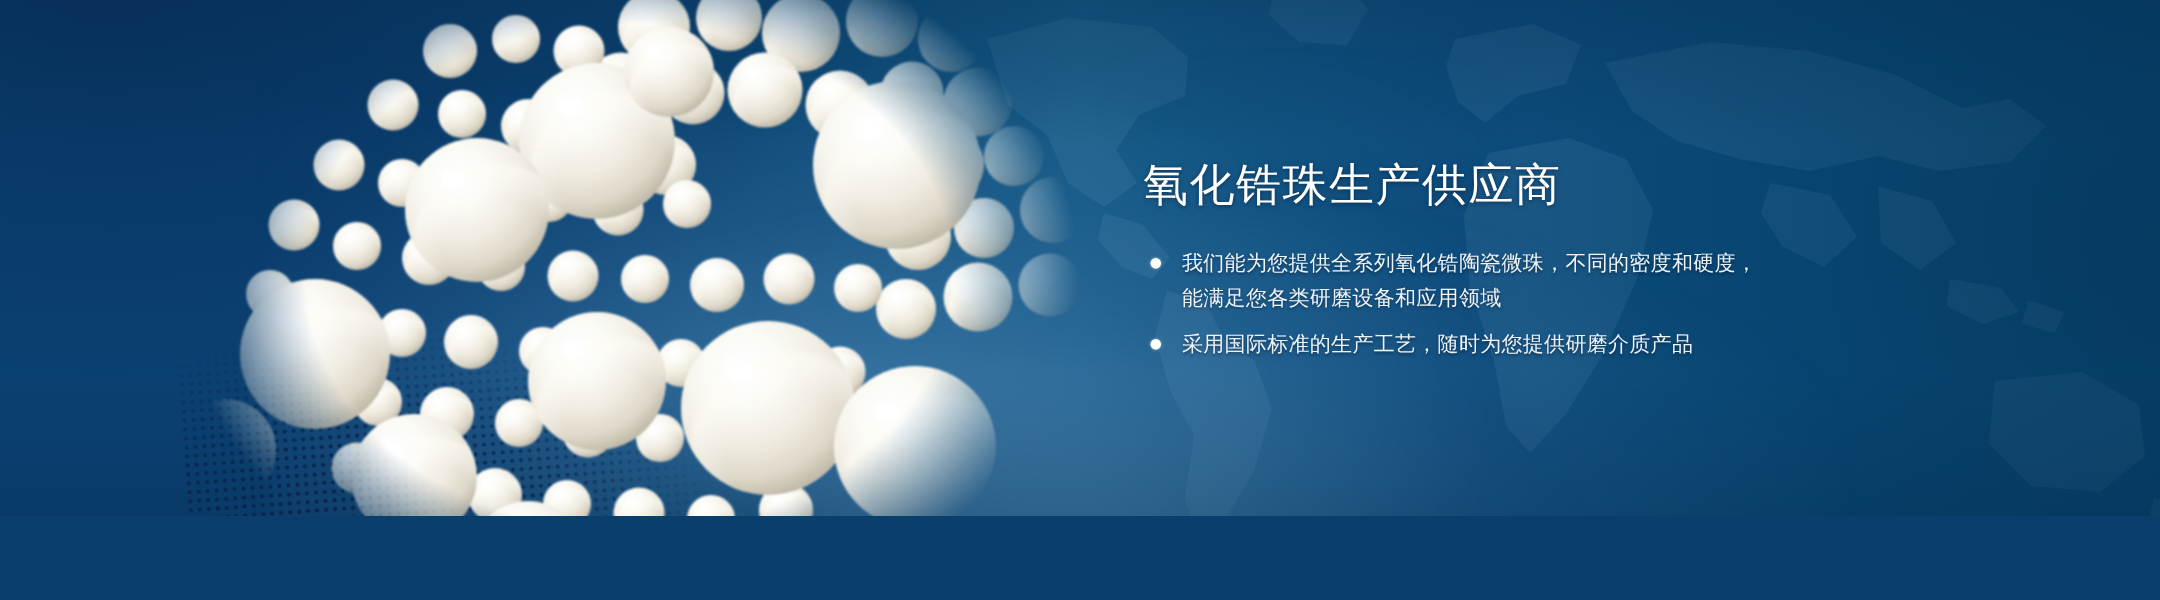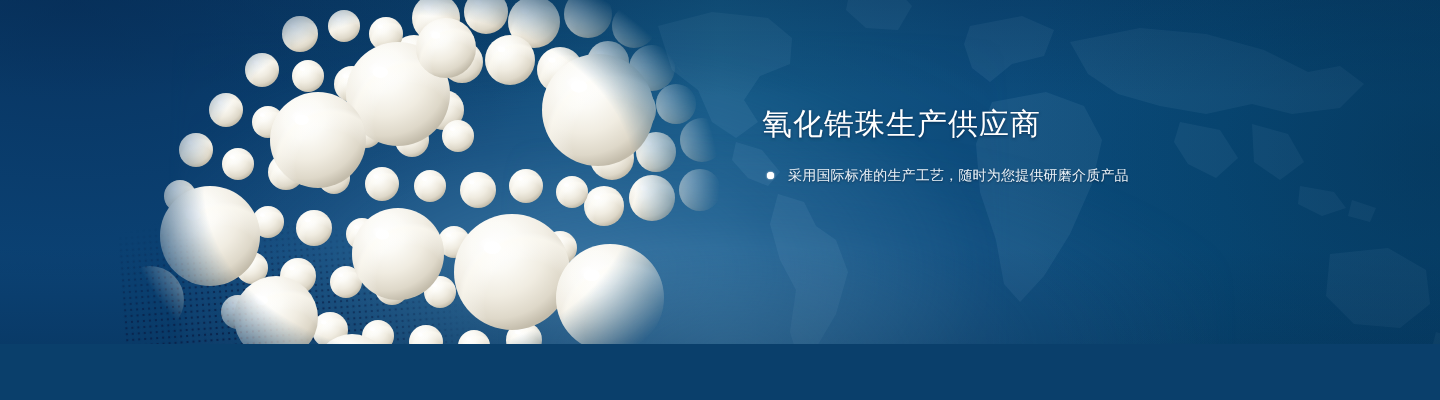--- a/index.html
+++ b/index.html
@@ -325,20 +325,22 @@
     </svg>
   </div>
 
   <div class="copy">
     <h1 class="headline">氧化锆珠生产供应商</h1>
 
     <ul class="bullets">
 
       <li class="bullet">
         <span class="bullet-dot"></span>
+        <span class="bullet-line">我们能为您提供全系列氧化锆陶瓷微珠，不同的密度和硬度，</span>
+        <span class="bullet-line">能满足您各类研磨设备和应用领域</span>
       </li>
 
 
       <li class="bullet">
         <span class="bullet-dot"></span>
         <span class="bullet-line">采用国际标准的生产工艺，随时为您提供研磨介质产品</span>
       </li>
 
     </ul>
   </div>

